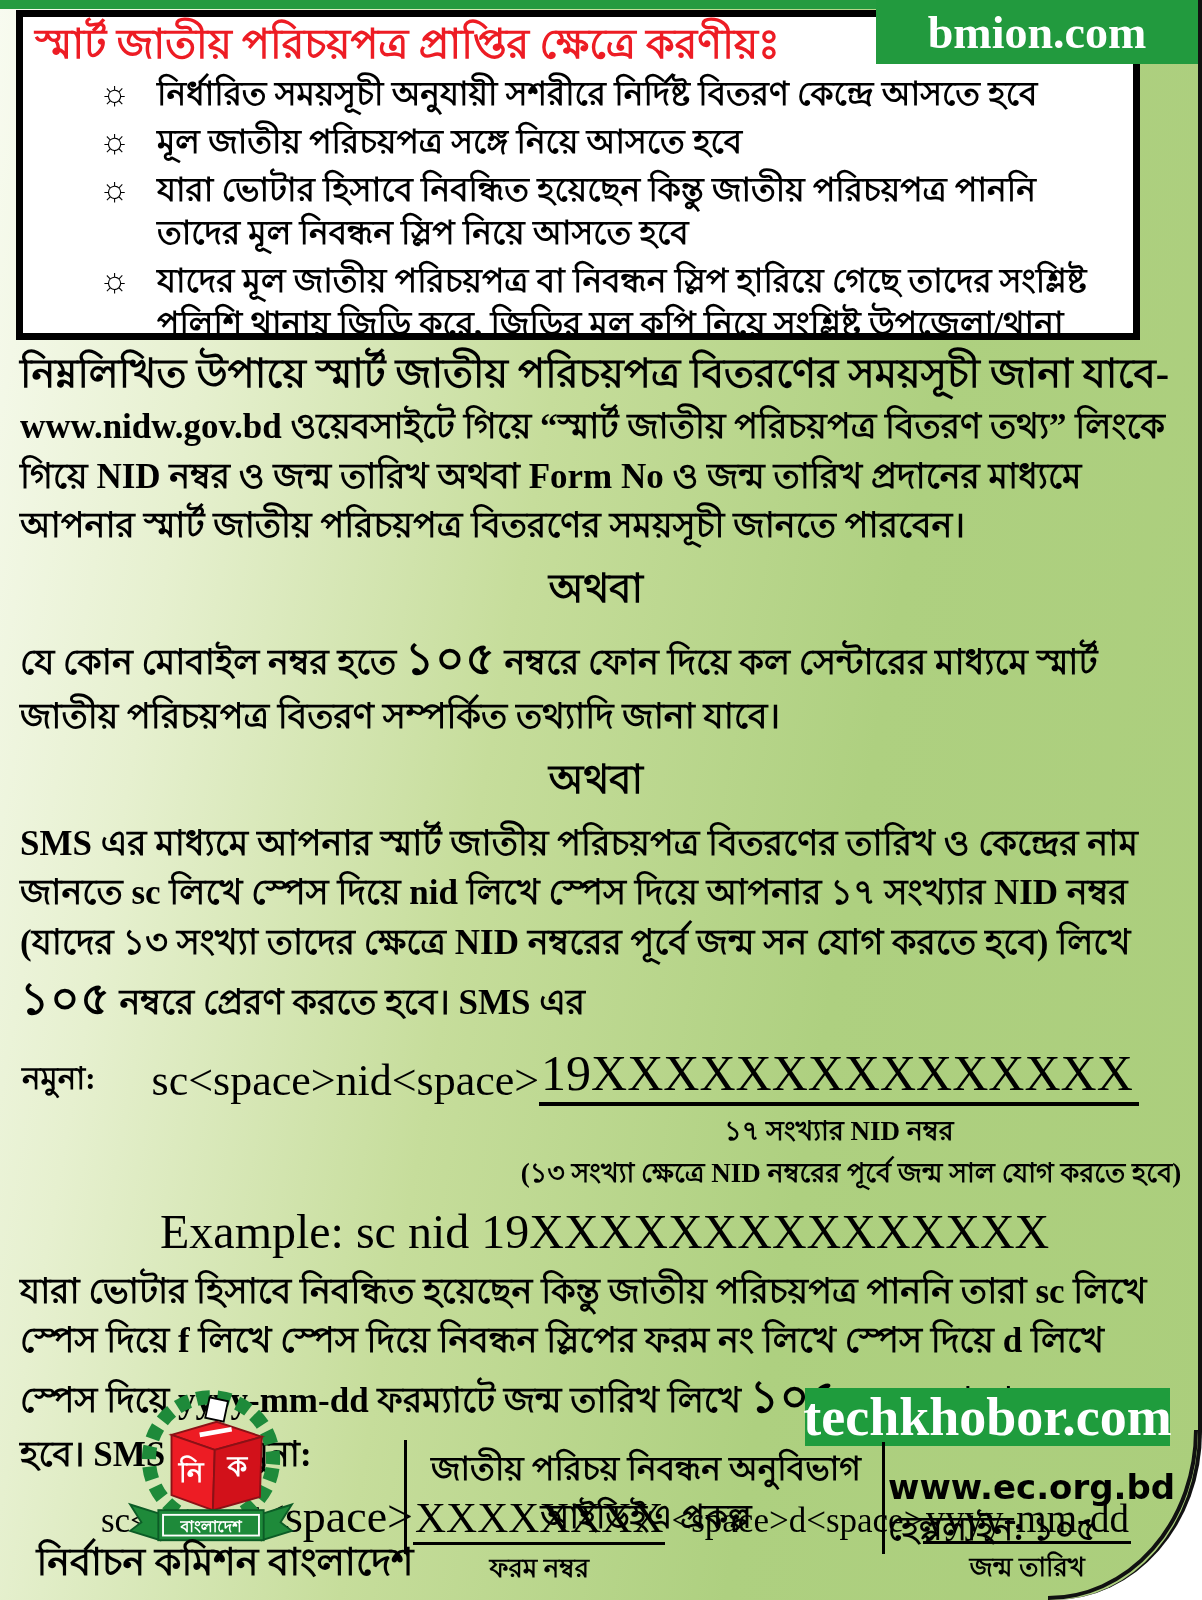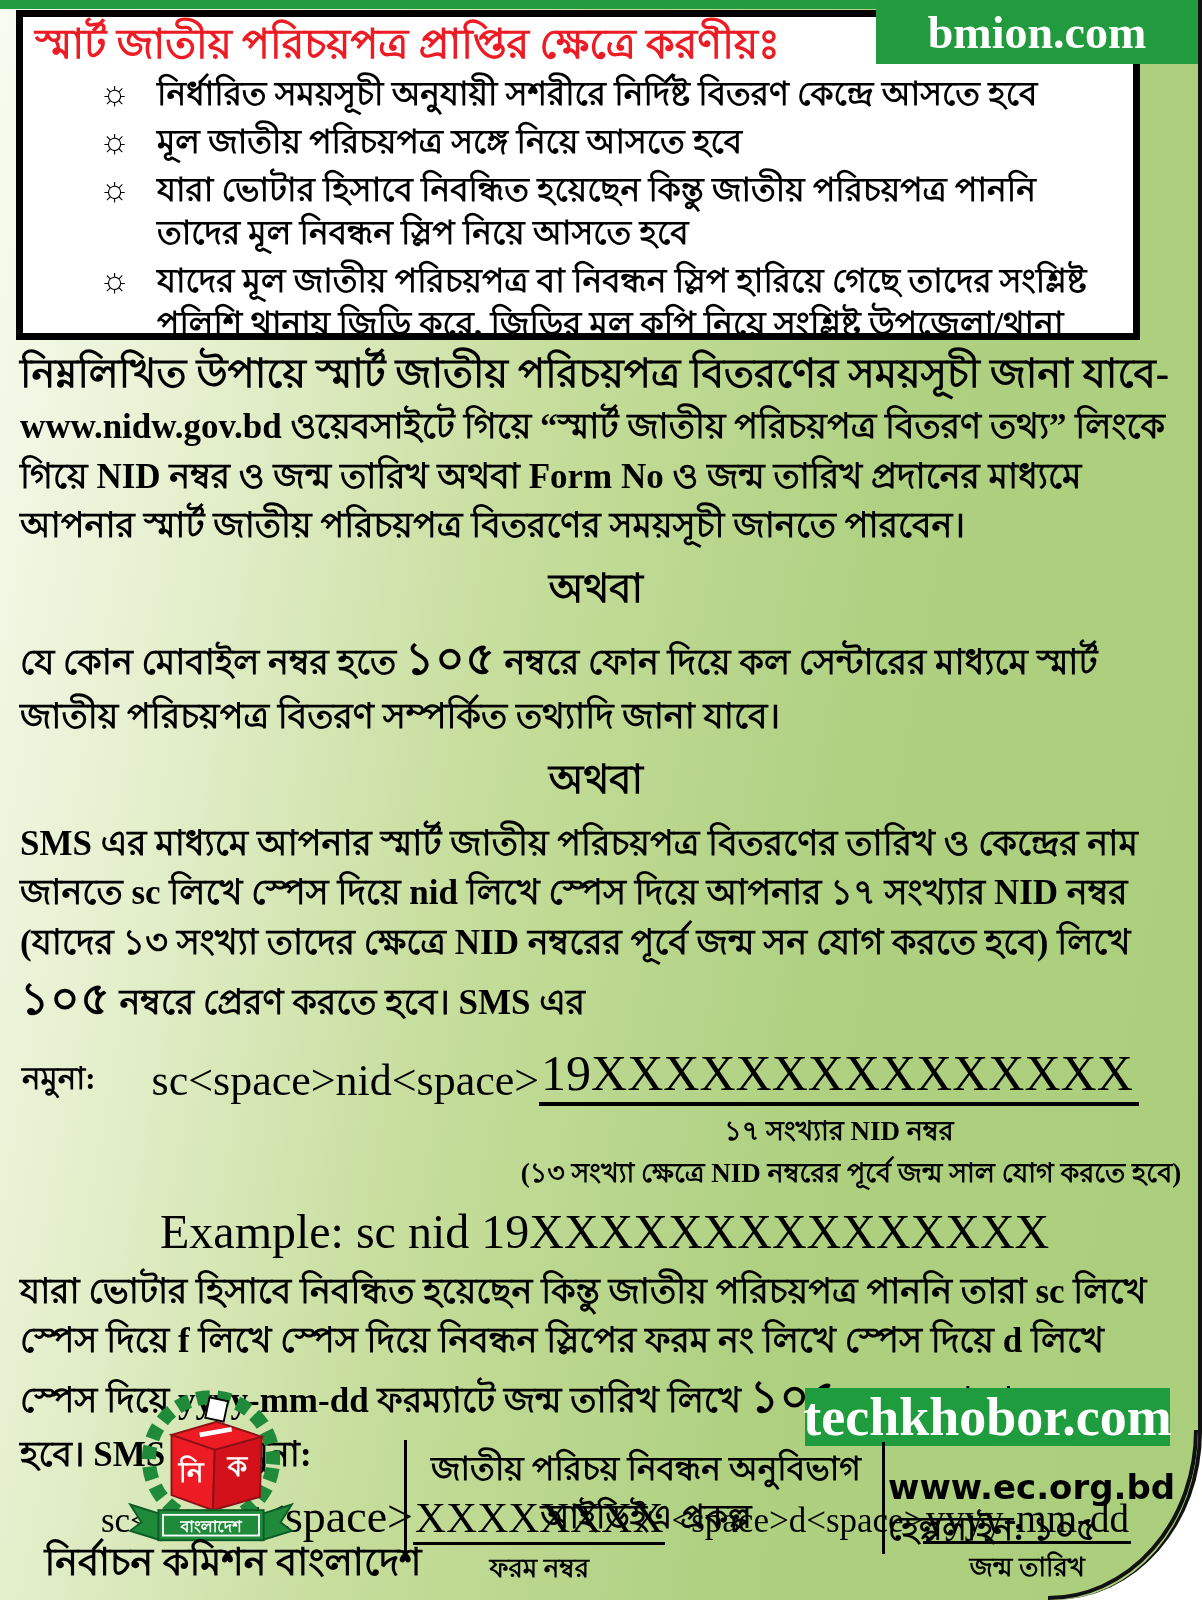--- a/index.html
+++ b/index.html
@@ -54,21 +54,21 @@
   .f2c { font-size:43px; position:relative; border-bottom:3px solid #000; padding:0 2px; }
   .f2d { font-size:35px;padding-left:6px; }
   .f2e { font-size:39px; position:relative; border-bottom:3px solid #000; padding:0 2px; }
   .cap-bn { position:absolute; top:calc(100% + 6px); left:50%; transform:translateX(-50%);
             white-space:nowrap; font-size:26px; font-weight:bold; }
 
   
   .footer { position:absolute; top:1382px; left:0; width:100%; height:218px; }
   .ec-logo { position:absolute; left:116px; top:4px; }
   .ec-name { position:absolute; left:0; top:150px; width:450px; text-align:center;
-             font-size:38px; font-weight:bold;padding-left:8px; }
+             font-size:38px; font-weight:bold; }
   .vdiv { position:absolute; width:3px; background:#000; }
   .div1 { left:404px; top:58px; height:114px; }
   .div2 { left:882px; top:60px; height:112px; }
   .center-block { position:absolute; left:416px; top:64px; width:460px; text-align:center;
                   font-size:33px; font-weight:bold; line-height:1.45; }
   .banner2 { position:absolute; left:805px; top:6px; width:365px; height:58px; background:#1f9c3d;
              color:#fff; display:flex; align-items:center; justify-content:center;
              font-size:54px; font-weight:bold; }
   .right-block { position:absolute; left:888px; top:84px; width:294px; text-align:left; line-height:1.25; }
   .site { font-family:"DejaVu Sans", sans-serif; font-size:34px; font-weight:bold; }

